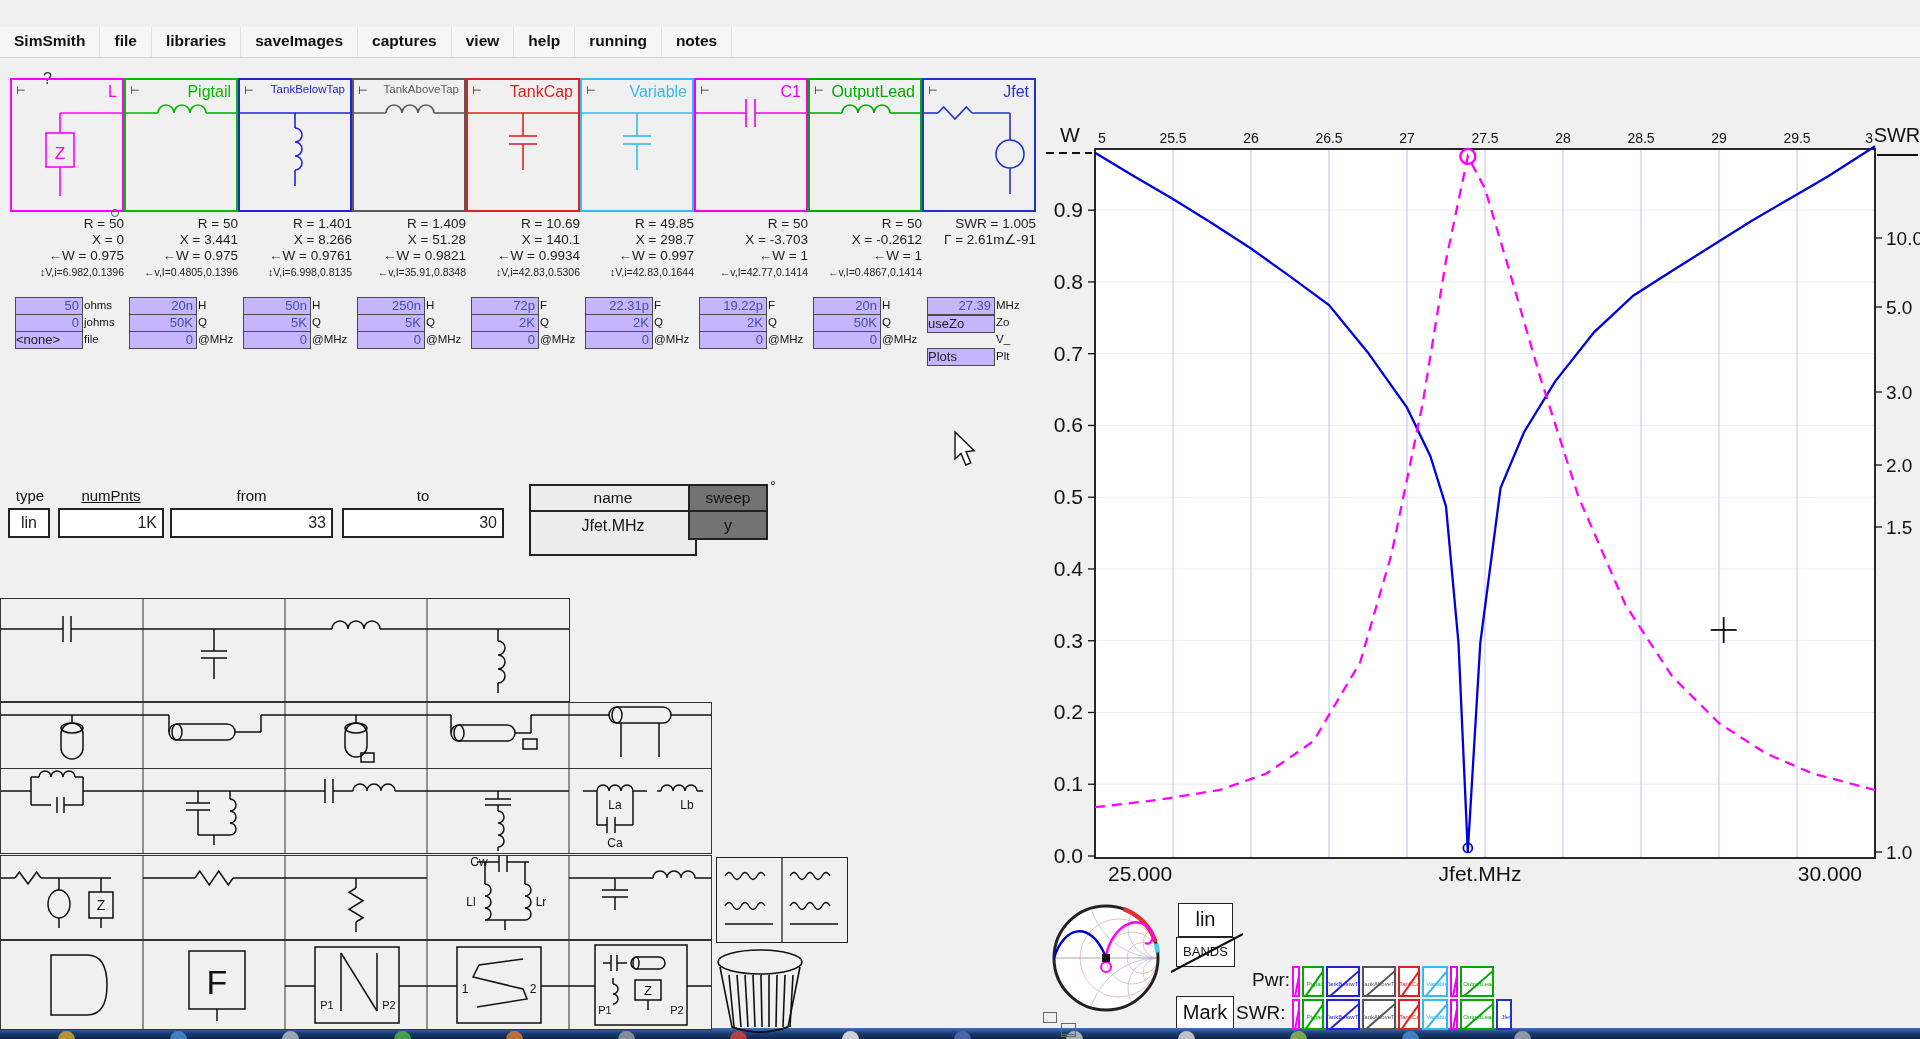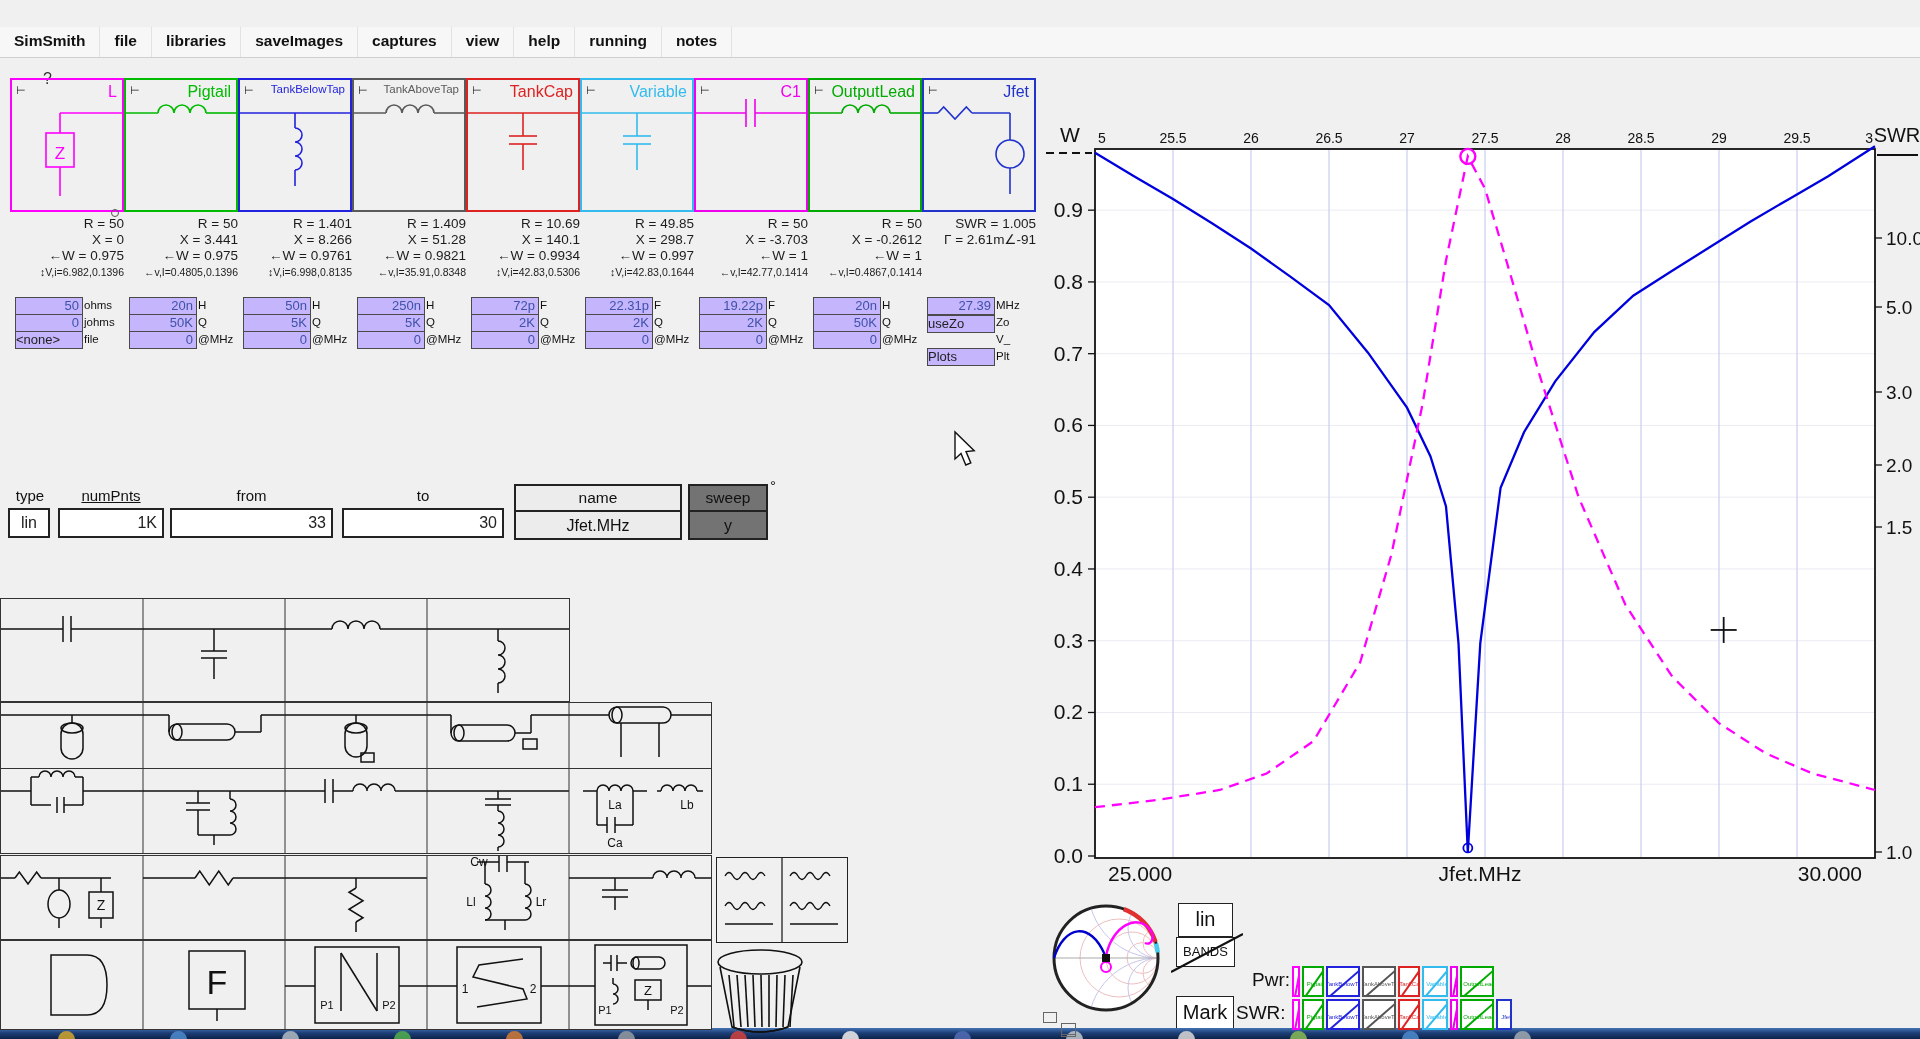--- a/index.html
+++ b/index.html
@@ -70,21 +70,21 @@
         <span class="v">1K</span>
       </div>
     <div class="abs swlabel" style="left:170px;top:487px;width:163px;">from</div>
     <div class="abs swbox" style="left:170px;top:508px;width:163px;height:30px;">
         <span class="v">33</span>
       </div>
     <div class="abs swlabel" style="left:342px;top:487px;width:162px;">to</div>
     <div class="abs swbox" style="left:342px;top:508px;width:162px;height:30px;">
         <span class="v">30</span>
       </div>
-    <div class="abs swcol" style="left:514px;top:484px;width:168px;height:56px;">
+    <div class="abs swcol" style="left:529px;top:484px;width:168px;height:72px;">
       <span class="hd">name</span>
       <span class="vl">Jfet.MHz</span>
     </div>
     <div class="abs swcol" style="left:688px;top:484px;width:80px;height:56px;background:#737373;">
       <span class="hd">sweep</span>
       <span class="vl">y</span>
     </div>
     <span class="abs" style="left:770px;top:477px;font-size:15px;">°</span>
   </div>
 

